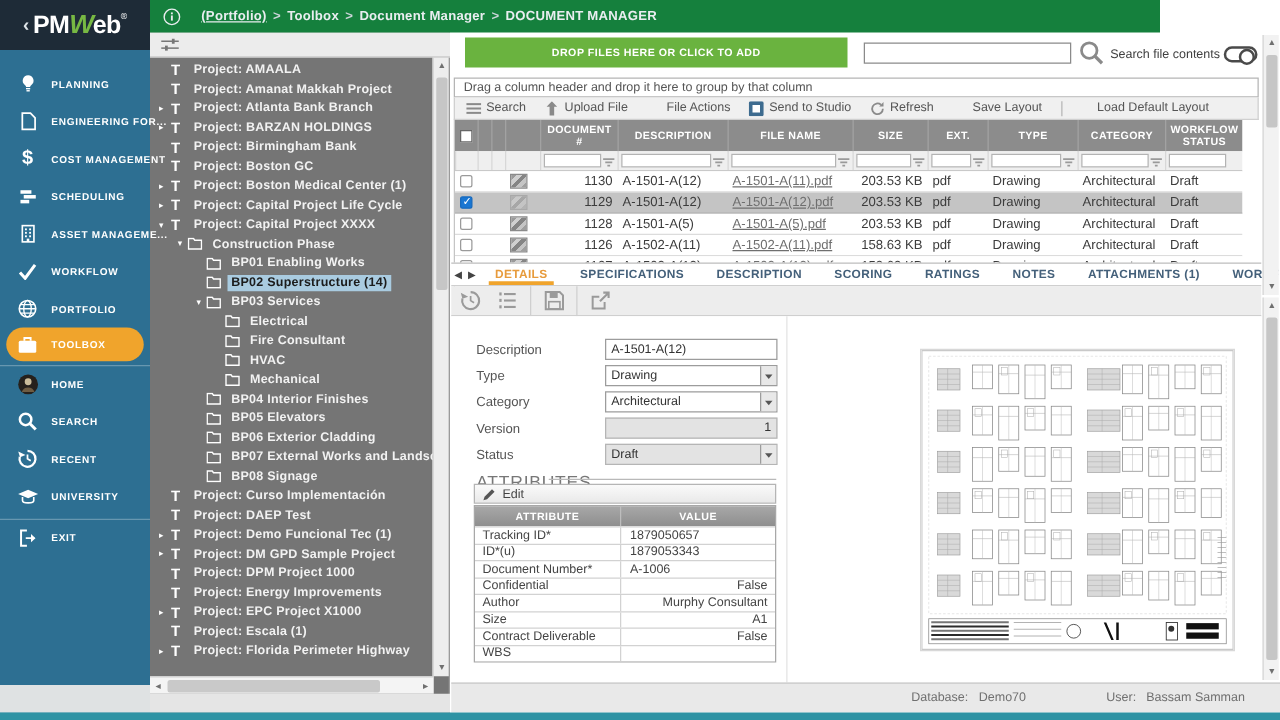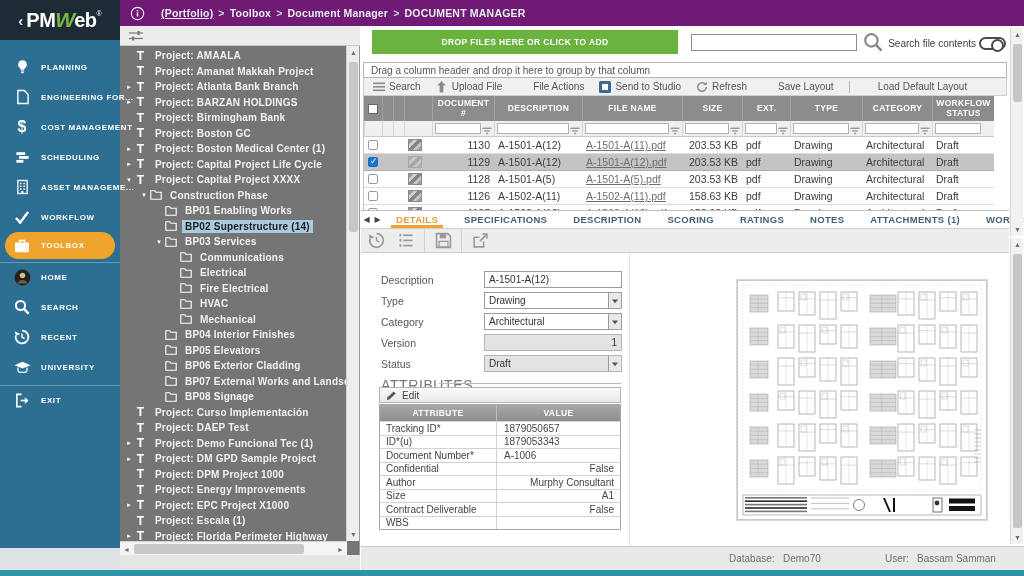--- a/index.html
+++ b/index.html
@@ -1,21 +1,21 @@
 <!DOCTYPE html>
 <html><head>
 <meta charset="utf-8">
 <style>
   html,body{margin:0;padding:0;background:#444;}
   .app{position:relative;width:1024px;height:576px;overflow:hidden;background:#fff;
        font-family:"Liberation Sans","DejaVu Sans",sans-serif;font-size:11px;color:#333;}
   .app *{box-sizing:border-box;}
 
   
-  .top-header{position:absolute;left:0;top:0;width:1024px;height:26px;background:#701a75;z-index:5;}
+  .top-header{position:absolute;left:0;top:0;width:928px;height:26px;background:#15803d;z-index:5;}
   .breadcrumb{position:absolute;left:130px;top:0;height:26px;display:flex;align-items:center;gap:5px;
               color:#e9edf0;font-size:10.5px;font-weight:bold;letter-spacing:.2px;white-space:nowrap;}
   .crumb-sep{color:#cdd5da;}
   .crumb.u{text-decoration:underline;}
   .info-ic{width:15px;height:15px;display:inline-flex;margin-right:6px;}
 
   
   .logo-block{position:absolute;left:0;top:0;width:120px;height:40px;background:#1e2b37;z-index:6;
               display:flex;align-items:center;justify-content:center;color:#fff;}
   .logo-back{font-size:15px;color:#dfe5e9;margin-right:3px;font-weight:bold;}
@@ -245,20 +245,32 @@
 
       <div class="sb-item">
         <span class="sb-icon">
           <svg width="16" height="13" viewBox="0 0 16 14">
             <path d="M1.5 7.5l4.5 5L14.5 1" stroke="#ffffff" stroke-width="2.6" fill="none"></path>
           </svg>
         </span>
         <span class="sb-label">WORKFLOW</span>
       </div>
 
+      <div class="sb-item">
+        <span class="sb-icon">
+          <svg width="16" height="16" viewBox="0 0 16 16">
+            <circle cx="8" cy="8" r="6.6" fill="none" stroke="#ffffff" stroke-width="1.3"></circle>
+            <ellipse cx="8" cy="8" rx="3" ry="6.6" fill="none" stroke="#ffffff" stroke-width="1.1"></ellipse>
+            <line x1="1.4" y1="8" x2="14.6" y2="8" stroke="#ffffff" stroke-width="1.1"></line>
+            <line x1="2.2" y1="4.6" x2="13.8" y2="4.6" stroke="#ffffff" stroke-width="1"></line>
+            <line x1="2.2" y1="11.4" x2="13.8" y2="11.4" stroke="#ffffff" stroke-width="1"></line>
+          </svg>
+        </span>
+        <span class="sb-label">PORTFOLIO</span>
+      </div>
 
       <div class="sb-item active">
         <span class="sb-icon">
           <svg width="16" height="14" viewBox="0 0 16 14">
             <rect x="1" y="3.6" width="14" height="9.6" rx="1.2" fill="#ffffff"></rect>
             <path d="M5.5 3.5V1.4h5v2.1" stroke="#ffffff" stroke-width="1.5" fill="none"></path>
           </svg>
         </span>
         <span class="sb-label">TOOLBOX</span>
       </div>
@@ -436,48 +448,39 @@
         <div class="tr-item" style="padding-left: 34px;">
           <span class="tw"><span style="font-size:7px;color:#fff;">▾</span></span>
           <span class="tr-icon">
             <svg width="12" height="10" viewBox="0 0 12 10">
               <path d="M.8.8h4l1 1.4h5.4v7H.8z" fill="none" stroke="#ffffff" stroke-width="1.1"></path>
             </svg>
           </span>
           <span class="tr-label">BP03 Services</span>
         </div>
 
+
         <div class="tr-item" style="padding-left: 49px;">
           <span class="tw"></span>
           <span class="tr-icon">
             <svg width="12" height="10" viewBox="0 0 12 10">
               <path d="M.8.8h4l1 1.4h5.4v7H.8z" fill="none" stroke="#ffffff" stroke-width="1.1"></path>
             </svg>
           </span>
-          <span class="tr-label">Communications</span>
+          <span class="tr-label">Electrical</span>
         </div>
 
         <div class="tr-item" style="padding-left: 49px;">
           <span class="tw"></span>
           <span class="tr-icon">
             <svg width="12" height="10" viewBox="0 0 12 10">
               <path d="M.8.8h4l1 1.4h5.4v7H.8z" fill="none" stroke="#ffffff" stroke-width="1.1"></path>
             </svg>
           </span>
-          <span class="tr-label">Electrical</span>
-        </div>
-
-        <div class="tr-item" style="padding-left: 49px;">
-          <span class="tw"></span>
-          <span class="tr-icon">
-            <svg width="12" height="10" viewBox="0 0 12 10">
-              <path d="M.8.8h4l1 1.4h5.4v7H.8z" fill="none" stroke="#ffffff" stroke-width="1.1"></path>
-            </svg>
-          </span>
-          <span class="tr-label">Fire Electrical</span>
+          <span class="tr-label">Fire Consultant</span>
         </div>
 
         <div class="tr-item" style="padding-left: 49px;">
           <span class="tw"></span>
           <span class="tr-icon">
             <svg width="12" height="10" viewBox="0 0 12 10">
               <path d="M.8.8h4l1 1.4h5.4v7H.8z" fill="none" stroke="#ffffff" stroke-width="1.1"></path>
             </svg>
           </span>
           <span class="tr-label">HVAC</span>

